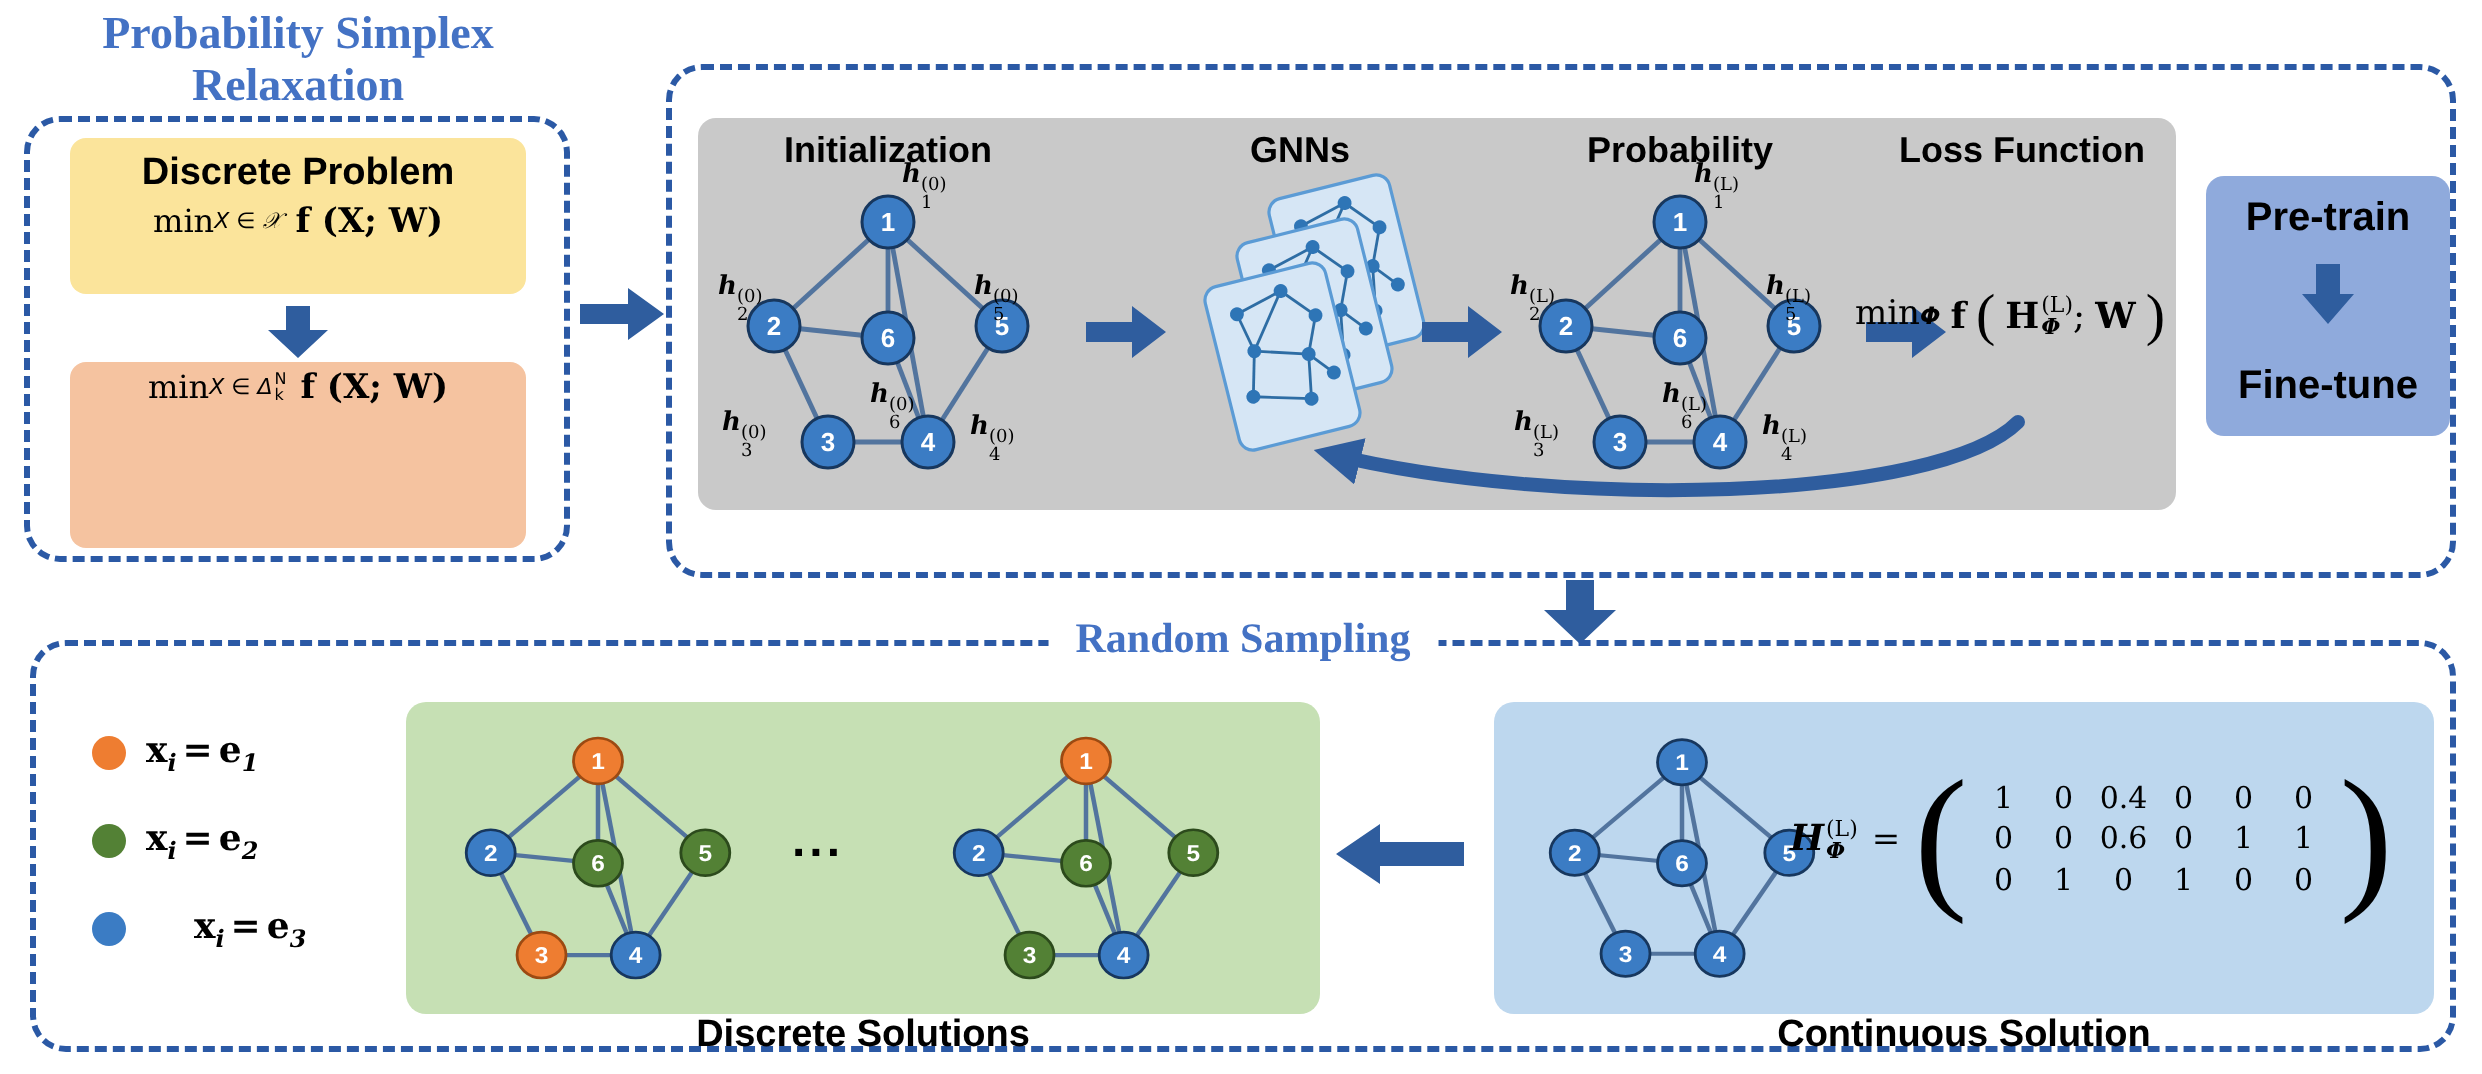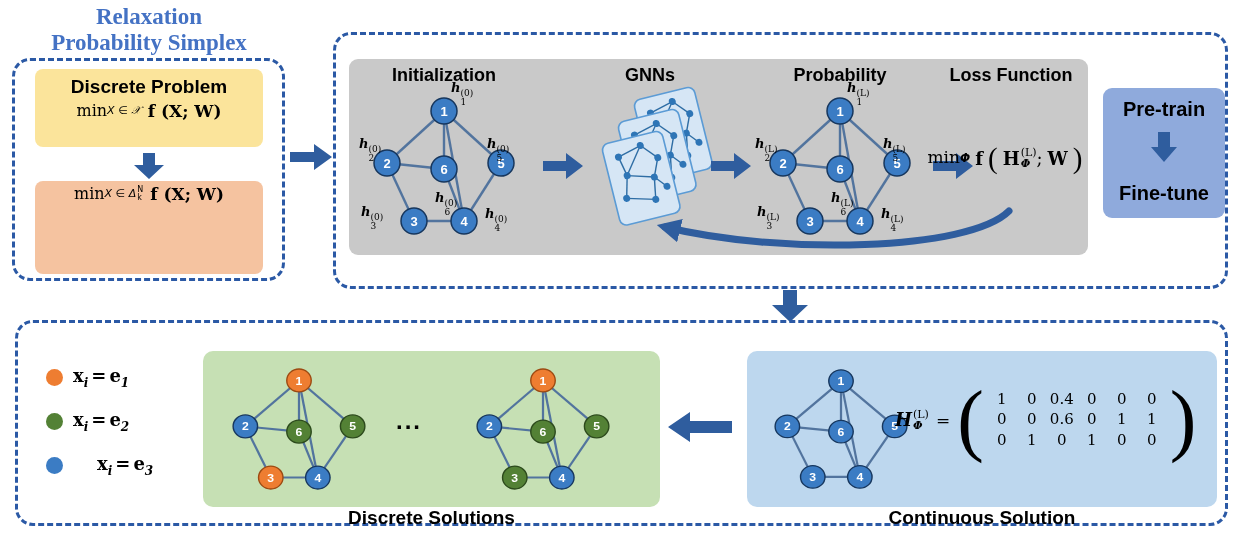--- a/index.html
+++ b/index.html
@@ -98,22 +98,22 @@
   .mgrid { display:flex; flex-direction:column; padding:0 3px; }
   .mrow { display:grid; grid-template-columns:repeat(6,30px); line-height:1.35; }
   .mrow .mcell { text-align:center; font-size:15px; }
 </style>
 </head>
 <body>
 
 <div class="page">
 
   <div id="simplex-title" class="sec-title">
+    <div>Probability Simplex</div>
     <div>Relaxation</div>
-    <div>Probability Simplex</div>
   </div>
 
   <div class="dashed" style="left:12px;top:58px;width:273px;height:223px;">
     <div class="card" style="left:20px;top:8px;width:228px;height:78px;background:var(--yellow);">
       <div class="card-label">Discrete Problem</div>
       <div class="formula">
         <span class="minstack">
           <span class="minop">min</span>
           <span class="minsub">X ∈ 𝒳</span>
         </span>
@@ -339,20 +339,21 @@
       </svg>
       <div class="pt-label" style="top:94px;">Fine-tune</div>
     </div>
   </div>
 
   <svg class="fa" style="left:772px;top:290px;" width="36" height="32" viewBox="0 0 36 32">
     <path d="M11 0 H25 V15 H36 L18 32 L0 15 H11 Z"></path>
   </svg>
 
   <div class="dashed" style="left:15px;top:320px;width:1213px;height:206px;">
+    <span class="sec-title on-border">Random Sampling</span>
 
     <div class="legend-row" style="left:28px;top:42px;">
       <span class="dot" style="background: rgb(238, 125, 49);"></span>
       <span class="legend-f"><span class="it">x</span><sub class="lsub">i</sub><span class="leq">=</span><span class="it">e</span><sub class="lsub">1</sub></span>
     </div>
     <div class="legend-row" style="left:28px;top:86px;">
       <span class="dot" style="background: rgb(83, 129, 53);"></span>
       <span class="legend-f"><span class="it">x</span><sub class="lsub">i</sub><span class="leq">=</span><span class="it">e</span><sub class="lsub">2</sub></span>
     </div>
     <div class="legend-row" style="left:28px;top:130px;gap:34px;">

